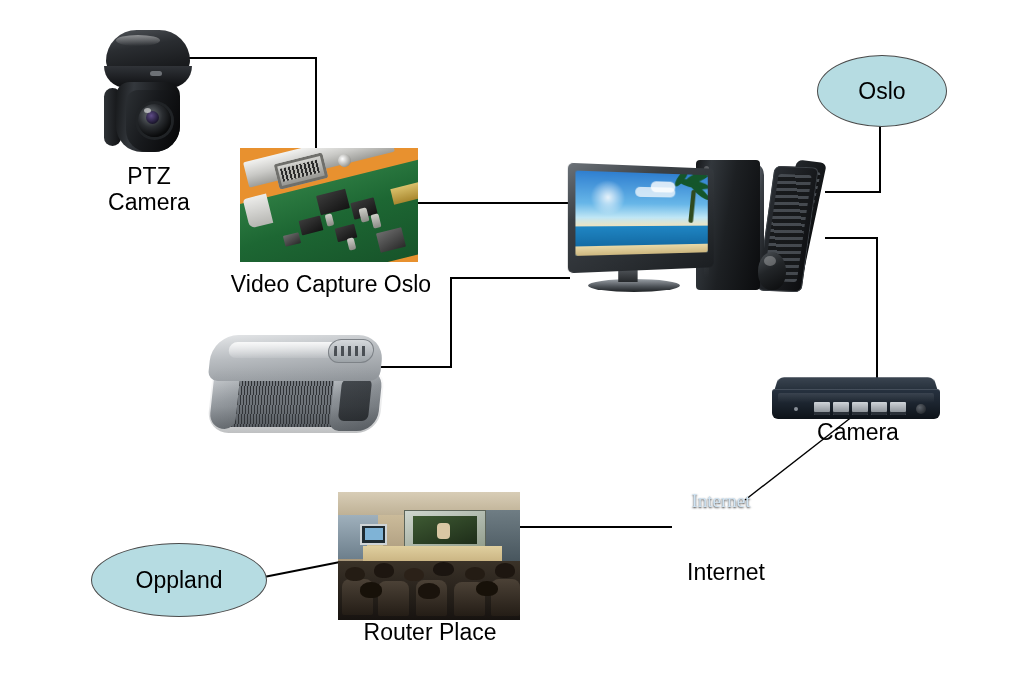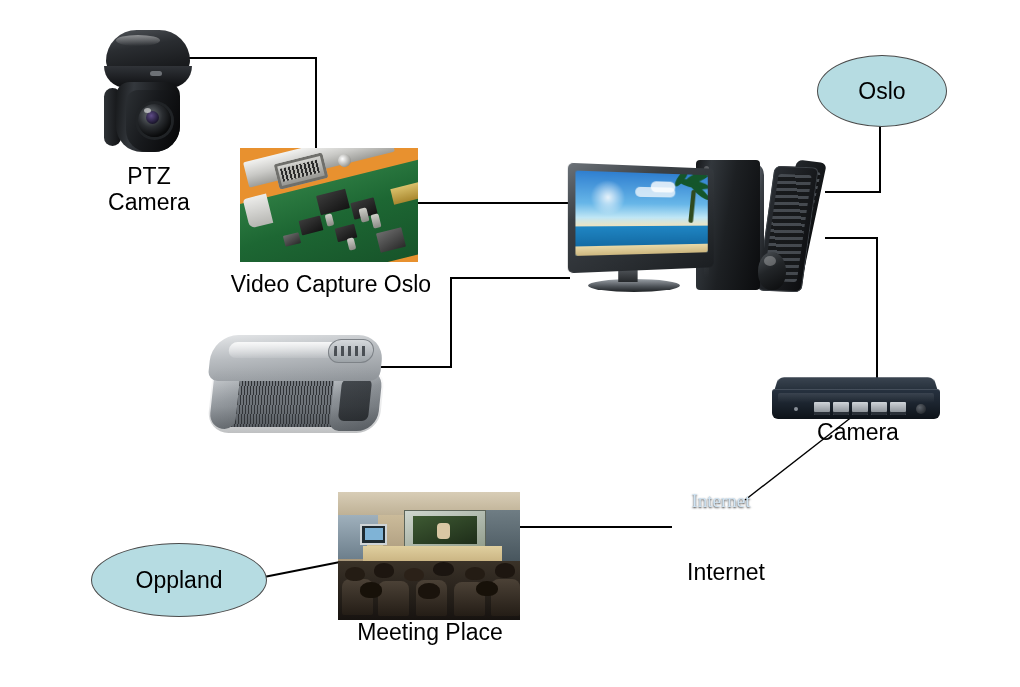--- a/index.html
+++ b/index.html
@@ -324,21 +324,21 @@
       <div class="head" style="left:20%;top:4%;width:11%;height:24%;background:#1d1610;"></div>
       <div class="head" style="left:36%;top:12%;width:11%;height:22%;background:#2b2118;"></div>
       <div class="head" style="left:52%;top:2%;width:12%;height:24%;background:#1b1510;"></div>
       <div class="head" style="left:70%;top:10%;width:11%;height:22%;background:#241c14;"></div>
       <div class="head" style="left:86%;top:4%;width:11%;height:24%;background:#1d1610;"></div>
       <div class="head" style="left:12%;top:36%;width:12%;height:26%;background:#171109;"></div>
       <div class="head" style="left:44%;top:38%;width:12%;height:26%;background:#1a130c;"></div>
       <div class="head" style="left:76%;top:34%;width:12%;height:26%;background:#171109;"></div>
     </div>
   </div>
-  <div class="label" style="left:340px;top:620px;width:180px;">Meeting Place</div>
+  <div class="label" style="left:340px;top:620px;width:180px;">Router Place</div>
 
   <div class="ellipse" style="left:817px;top:55px;width:128px;height:70px;">
     <span>Oslo</span>
   </div>
 
   <div class="ellipse" style="left:91px;top:543px;width:174px;height:72px;">
     <span>Oppland</span>
   </div>
 
 </div>

